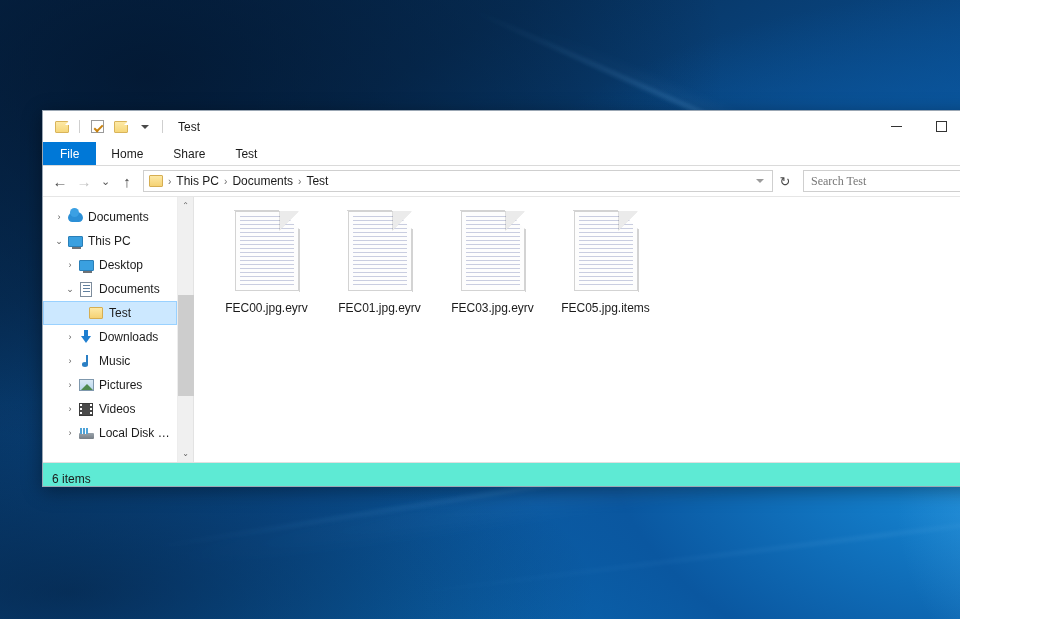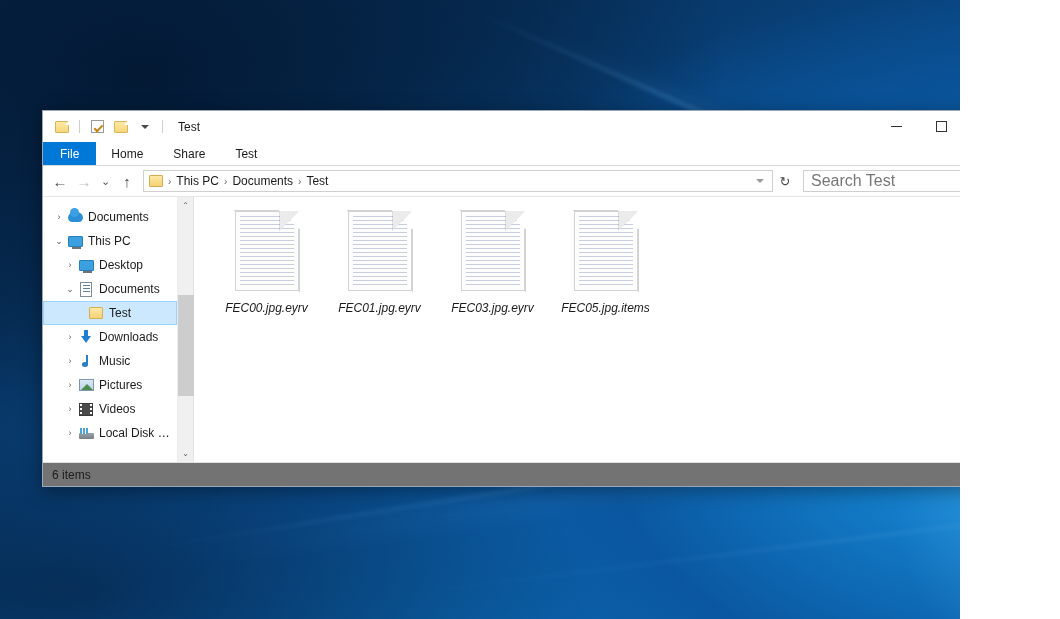--- a/index.html
+++ b/index.html
@@ -238,22 +238,22 @@
     width: 198px; height: 22px;
     border: 1px solid #cfcfcf;
     background: #fff;
     display: flex; align-items: center;
     padding: 0 5px 0 7px;
     margin-left: 7px;
     flex: none;
   }
   .search-input {
     border: none; outline: none;
-    flex: 1; font-size: 16px;
-    font-family: Liberation Sans, sans-serif;
+    flex: 1; font-size: 12px;
+    font-family: Liberation Serif, serif;
     color: #1b1b1b; background: transparent;
     min-width: 0;
   }
   .search-input::placeholder { color: #777; opacity: 1; }
   .search-ico {
     width: 13px; height: 13px; position: relative; flex: none;
   }
   .search-ico::before {
     content: ""; position: absolute; left: 0; top: 0;
     width: 8px; height: 8px; border: 1.4px solid #5c5c5c; border-radius: 50%;
@@ -421,21 +421,20 @@
   
   .content {
     flex: 1;
     background: #ffffff;
     padding: 12px 0 0 16px;
     display: flex;
     flex-wrap: wrap;
     align-content: flex-start;
     overflow: hidden;
     min-width: 0;
-    font-style: italic;
   }
   .tile {
     width: 113px;
     padding-top: 2px;
     display: flex; flex-direction: column; align-items: center;
     margin-bottom: 8px;
   }
   .doc-icon {
     width: 64px; height: 80px;
     position: relative;
@@ -476,22 +475,22 @@
   .tile-label {
     font-size: 12px; color: #1b1b1b;
     text-align: center;
     white-space: nowrap;
   }
 
   
   .statusbar {
     height: 24px;
     border-top: 1px solid #e0e0e0;
-    background: #737373;
-    display: flex; align-items: center;
+    background: #5eead4;
+    display: flex; align-items: flex-end;
     padding: 0 5px 0 9px;
     flex: none;
   }
   .status-text { font-size: 12px; color: #1b1b1b; }
   .view-btns { margin-left: auto; display: flex; gap: 2px; align-items: center; }
   .vbtn {
     width: 22px; height: 20px;
     display: flex; align-items: center; justify-content: center;
     border: 1px solid transparent;
   }

